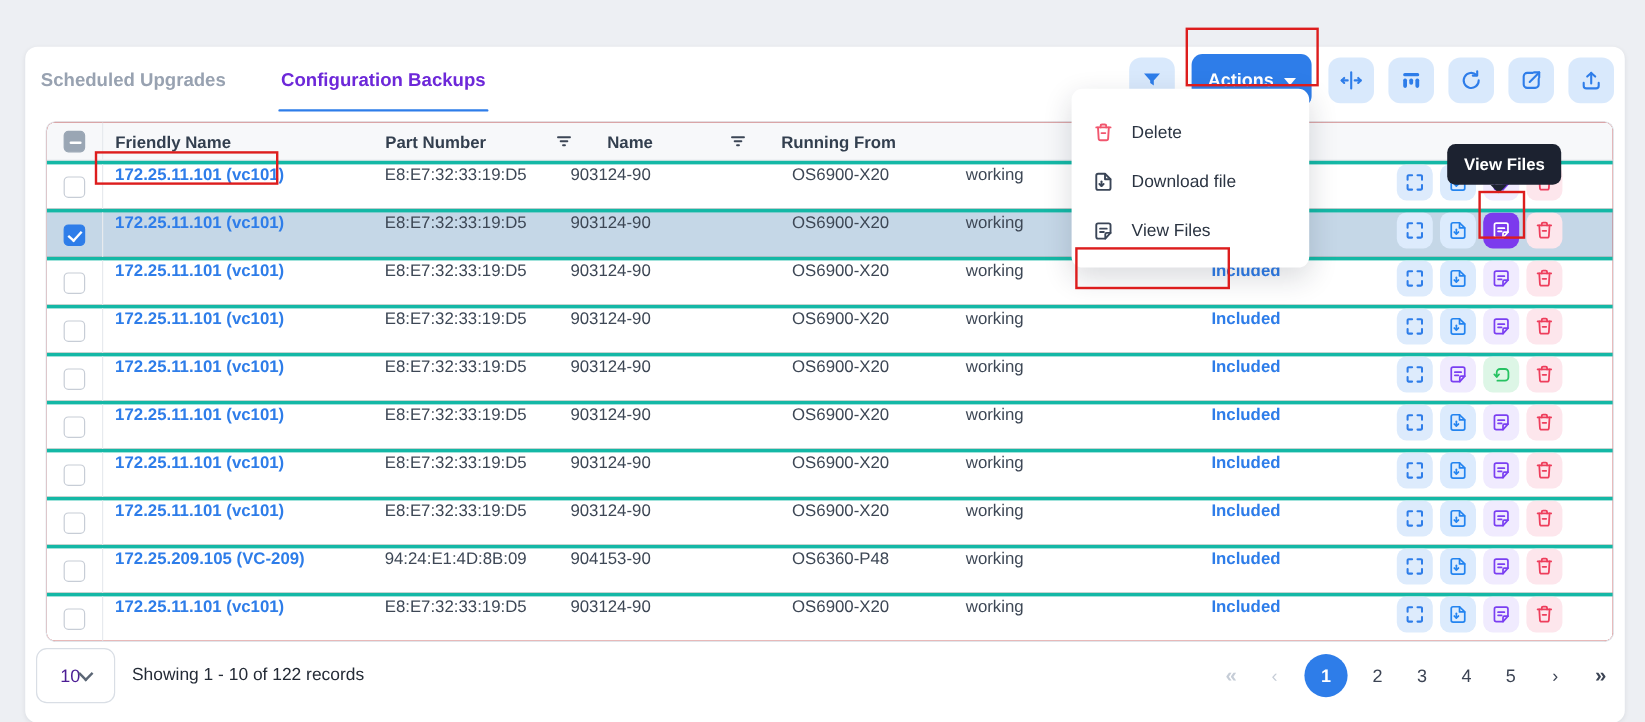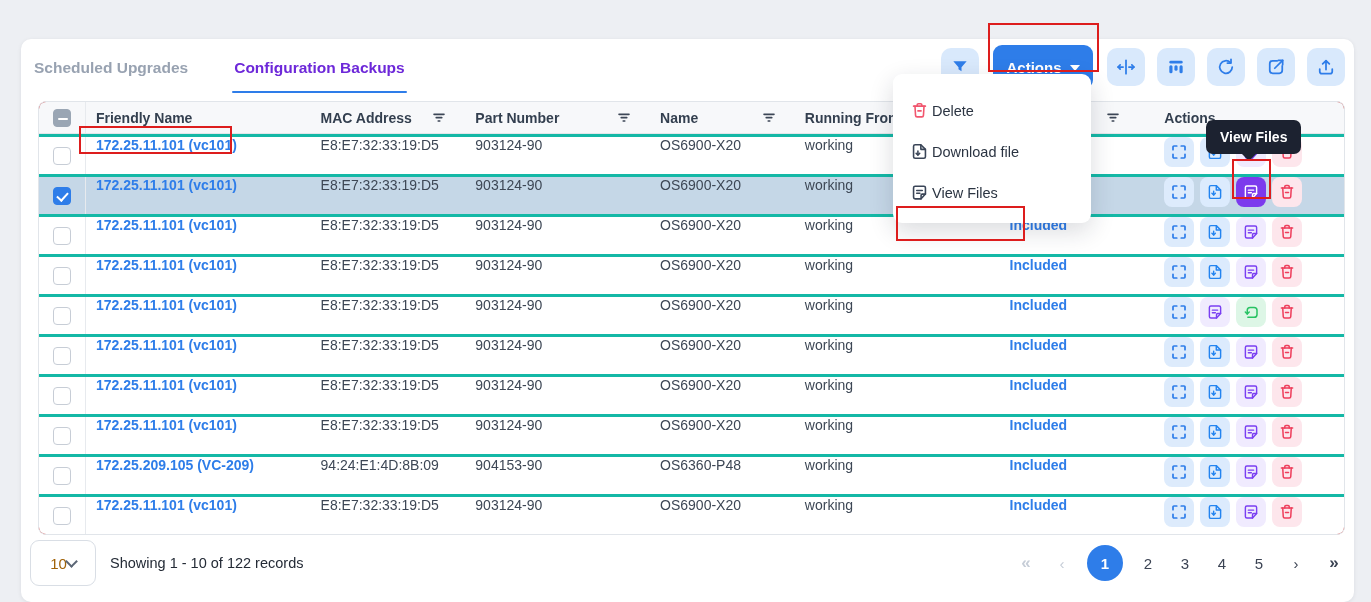--- a/index.html
+++ b/index.html
@@ -75,41 +75,41 @@
   .b-view { background:#f0ebfe; color:#7a3ff2; }
   .b-view.active { background:#7c3aed; color:#ffffff; }
   .b-res  { background:#ddf6e6; color:#27c262; }
   .b-del  { background:#fde6ec; color:#ee3e5c; }
 
   
   .pagefoot { position:absolute; left:9px; right:9px; top:496px; height:56px; display:flex; align-items:center; }
   .size-select {
     width:66px; height:46px; border:1px solid #d9dee5; border-radius:9px; background:#fff;
     display:flex; align-items:center; justify-content:center; 
-    font-size:15px; color:#a16207; cursor:pointer;
+    font-size:15px; color:#4c1d95; cursor:pointer;
   }
   .chev-dn { width:9px; height:9px; border:solid #5b6675; border-width:0 0 2px 2px; transform:rotate(-45deg); margin-top:-4px; }
   .summary { margin-left:14px; font-size:14.5px; color:#242b36; }
   .pager { margin-left:auto; display:flex; align-items:center; gap:13px; font-size:15px; color:#3c4454; }
   .pg { min-width:24px; text-align:center; cursor:pointer; user-select:none; }
   .pg.dis { color:#c6cdd7; }
   .pg.cur {
     width:36px; height:36px; border-radius:50%; background:#2e7de9; color:#fff;
     display:flex; align-items:center; justify-content:center; font-weight:600;
   }
   .pg.dbl { font-size:17px; letter-spacing:-2px; font-weight:700; }
 
   
   .menu {
     position:absolute; left:893px; top:74px; width:198px; z-index:10;
     background:#fff; border-radius:9px; box-shadow:0 8px 24px rgba(25,34,50,.16);
     padding:16px 0 10px;
   }
   .menu-title { font-size:15px; font-weight:700; color:#1f2735; padding:0 16px 6px; }
-  .menu-item { display:flex; align-items:center; gap:3px; height:41px; padding:0 16px; cursor:pointer; font-size:14.5px; color:#2b3442; }
+  .menu-item { display:flex; align-items:center; gap:14px; height:41px; padding:0 16px; cursor:pointer; font-size:14.5px; color:#2b3442; }
   .mi-ico { width:20px; display:flex; justify-content:center; color:#3a4557; }
   .mi-ico.red { color:#f1566e; }
 
   
   .tooltip {
     position:absolute; left:1206px; top:120px; z-index:15;
     background:#1c2230; color:#fff; font-size:14px; font-weight:600;
     padding:9px 14px; border-radius:7px; white-space:nowrap;
   }
   .tooltip::after {
@@ -196,30 +196,20 @@
   </div>
 
   <div class="table" id="tbl">
       <div class="thead">
         <div class="th c-cb">
           <span class="cb ind"></span>
         </div>
         <div class="th c-name">
           <span>Friendly Name</span>
         </div>
-        <div class="th c-mac">
-          <span>MAC Address</span>
-          <span class="flt">
-            <svg width="16" height="16" viewBox="0 0 24 24" fill="none" stroke="currentColor" stroke-width="2.4" stroke-linecap="round">
-              <path d="M4.5 6.5h15"></path>
-              <path d="M7.8 11.5h8.4"></path>
-              <path d="M10.8 16.5h2.4"></path>
-            </svg>
-          </span>
-        </div>
         <div class="th c-part">
           <span>Part Number</span>
           <span class="flt">
             <svg width="16" height="16" viewBox="0 0 24 24" fill="none" stroke="currentColor" stroke-width="2.4" stroke-linecap="round">
               <path d="M4.5 6.5h15"></path>
               <path d="M7.8 11.5h8.4"></path>
               <path d="M10.8 16.5h2.4"></path>
             </svg>
           </span>
         </div>

